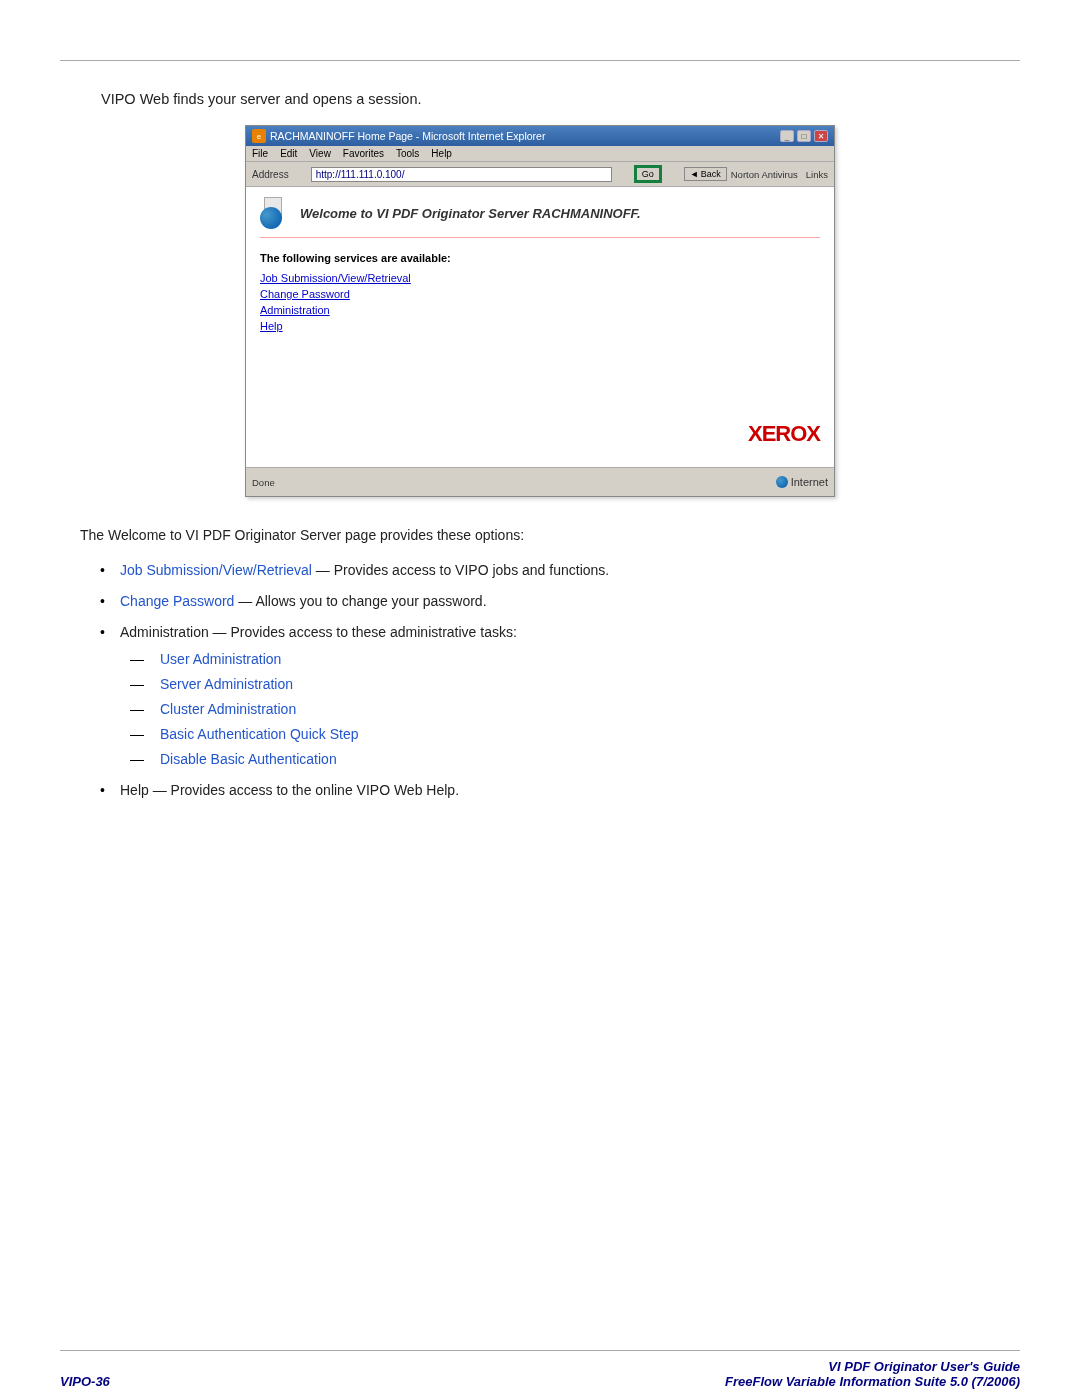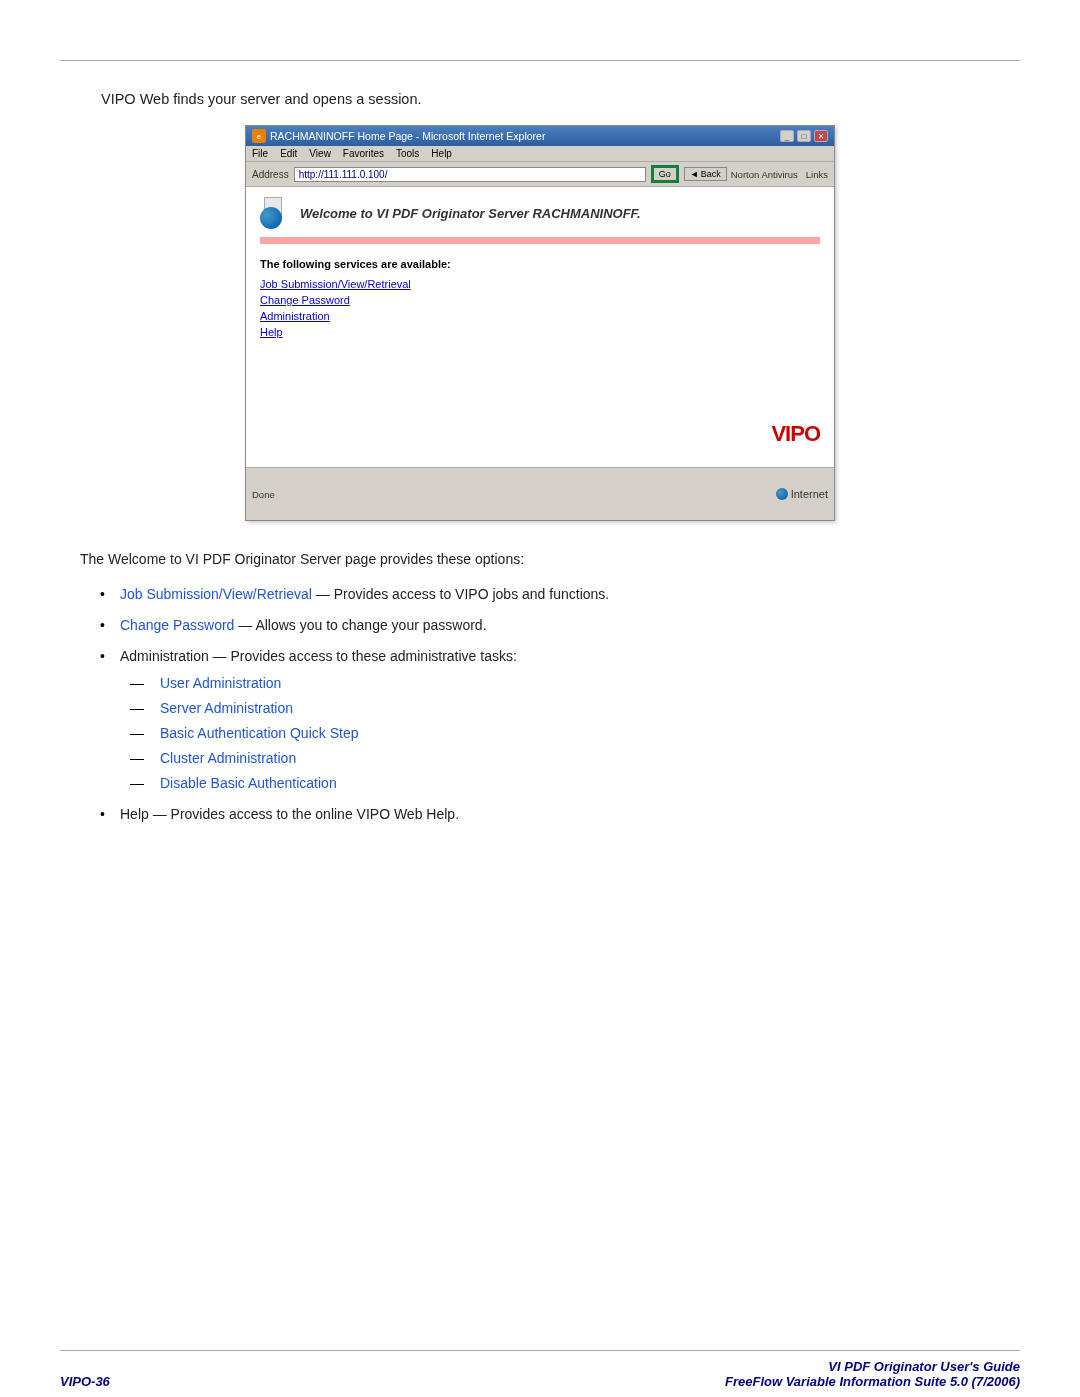--- a/index.html
+++ b/index.html
@@ -107,21 +107,21 @@
       font-size: 10px;
       color: #000;
       border-bottom: 1px solid #aaa;
     }
 
     .browser-address-bar {
       background: #d4d0c8;
       padding: 3px 6px;
       display: flex;
       align-items: center;
-      gap: 5px;
+      gap: 22px;
       font-size: 10px;
       border-bottom: 1px solid #aaa;
     }
 
     .address-label {
       color: #333;
       font-size: 10px;
     }
 
     .address-box {
@@ -164,21 +164,21 @@
       min-height: 280px;
       position: relative;
     }
 
     .welcome-header {
       display: flex;
       align-items: center;
       gap: 8px;
       margin-bottom: 14px;
       padding-bottom: 8px;
-      border-bottom: 7px solid #fca5a5;
+      border-bottom: 1px solid #fca5a5;
     }
 
     .welcome-icon {
       width: 32px;
       height: 32px;
       position: relative;
     }
 
     .icon-globe {
       width: 22px;
@@ -237,21 +237,21 @@
       color: #cc0000;
       font-size: 22px;
       font-weight: bold;
       font-family: Arial, sans-serif;
       letter-spacing: -1px;
     }
 
     .browser-status-bar {
       background: #d4d0c8;
       border-top: 1px solid #aaa;
-      padding: 20px 6px;
+      padding: 8px 6px;
       font-size: 9.5px;
       display: flex;
       justify-content: space-between;
       align-items: center;
       color: #333;
     }
 
     .status-internet {
       display: flex;
       gap: 3px;
@@ -423,21 +423,21 @@
 
         <div class="services-heading">The following services are available:</div>
 
         <ul class="services-list">
           <li><a>Job Submission/View/Retrieval</a></li>
           <li><a>Change Password</a></li>
           <li><a>Administration</a></li>
           <li><a>Help</a></li>
         </ul>
 
-        <div class="xerox-logo">VIPO</div>
+        <div class="xerox-logo">XEROX</div>
       </div>
 
       <div class="browser-status-bar">
         <span>Done</span>
         <div class="status-internet">
           <div class="internet-icon"></div>
           <span>Internet</span>
         </div>
       </div>
     </div>
@@ -454,24 +454,24 @@
       <li>
         <span>Administration — Provides access to these administrative tasks:</span>
         <ul class="sub-list">
           <li>
             <a class="link-text">User Administration</a>
           </li>
           <li>
             <a class="link-text">Server Administration</a>
           </li>
           <li>
-            <a class="link-text">Basic Authentication Quick Step</a>
+            <a class="link-text">Cluster Administration</a>
           </li>
           <li>
-            <a class="link-text">Cluster Administration</a>
+            <a class="link-text">Basic Authentication Quick Step</a>
           </li>
           <li>
             <a class="link-text">Disable Basic Authentication</a>
           </li>
         </ul>
       </li>
       <li>
         <span>Help — Provides access to the online VIPO Web Help.</span>
       </li>
     </ul>

